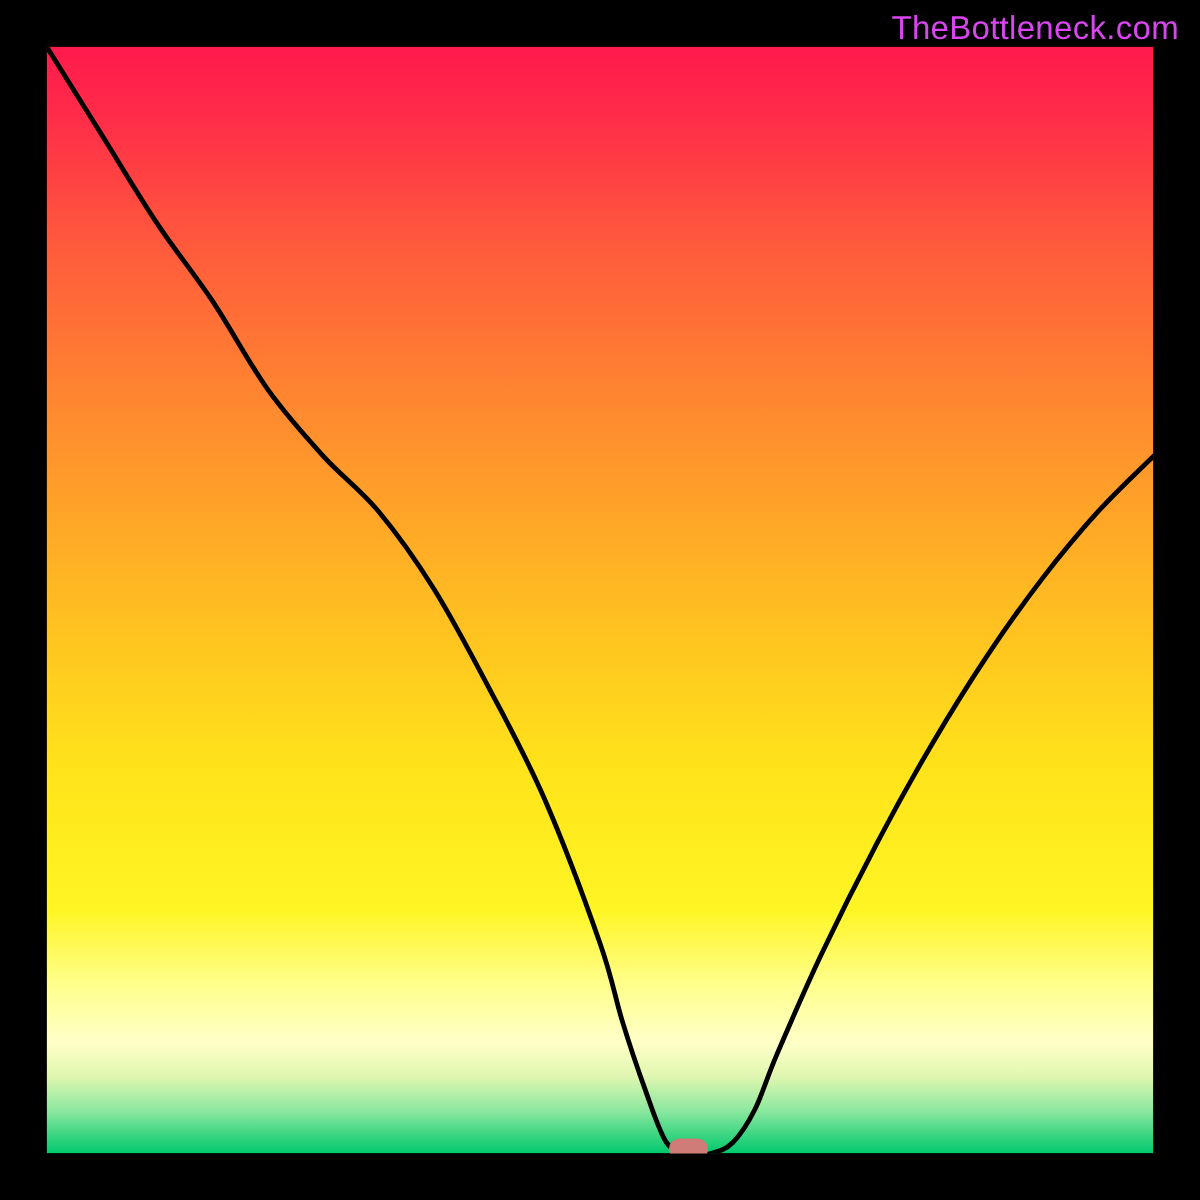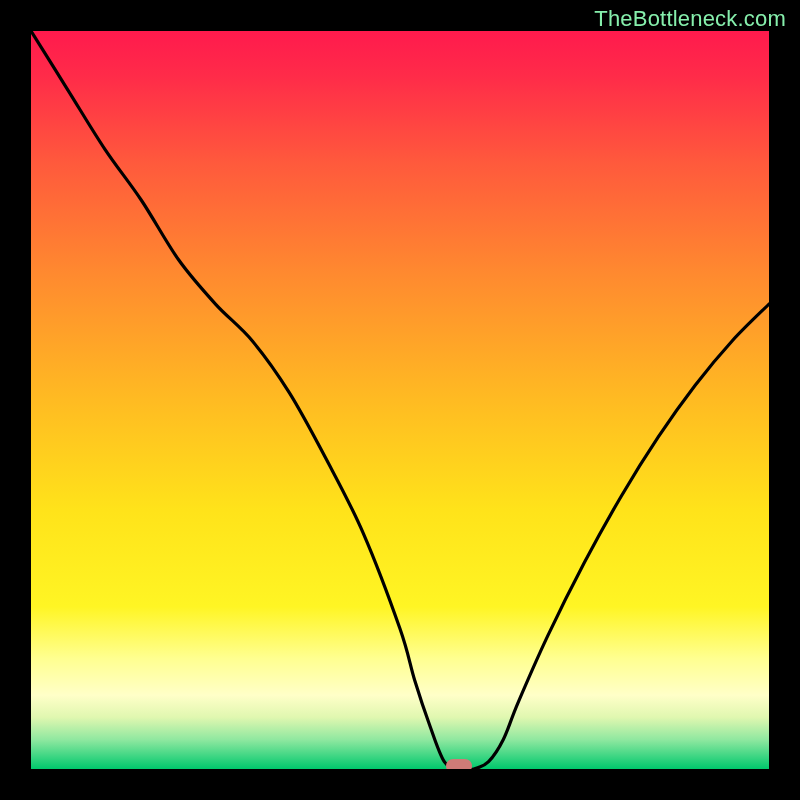--- a/index.html
+++ b/index.html
@@ -8,21 +8,21 @@
     height: 800px;
     background: #000;
     position: relative;
     font-family: Arial, sans-serif;
     overflow: hidden;
   }
   .watermark {
     position: absolute;
     top: 6px;
     right: 14px;
-    color: #86efac;
+    color: #d946ef;
     font-size: 22px;
     font-weight: 500;
     z-index: 10;
     letter-spacing: 0.2px;
   }
   .plot-area {
     position: absolute;
     left: 31px;
     top: 31px;
     width: 738px;

